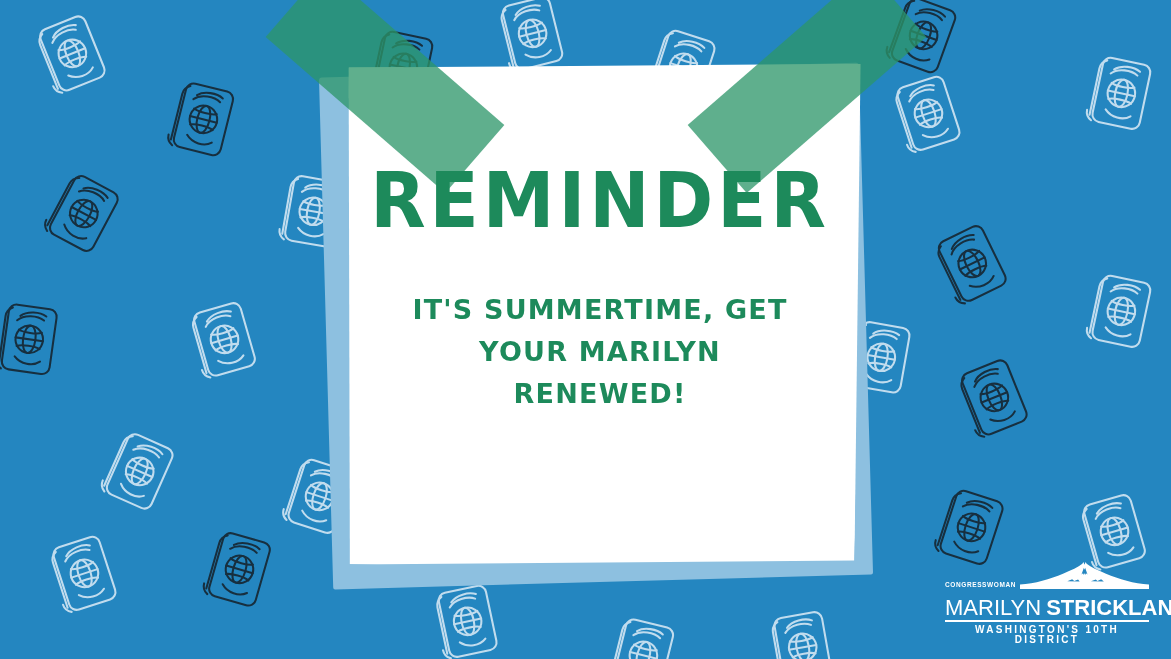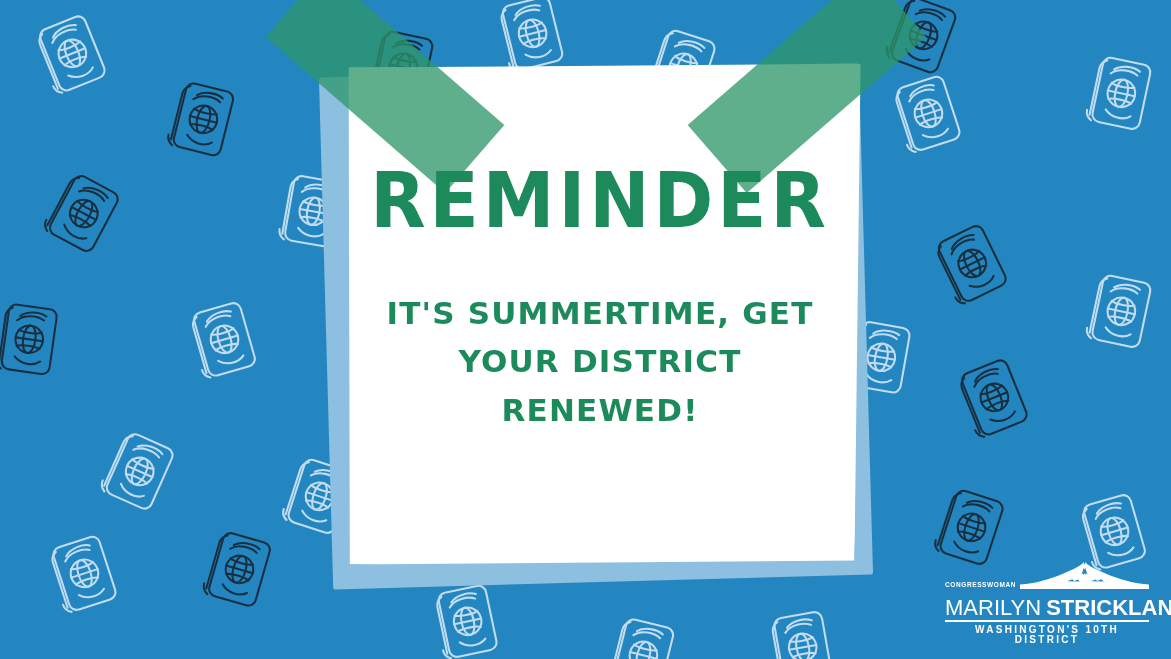--- a/index.html
+++ b/index.html
@@ -104,21 +104,21 @@
   #headline {
     font-size: 72px;
     font-weight: 700;
     letter-spacing: 4px;
     line-height: 1;
     margin: 0 0 52px 0;
     font-family: "DejaVu Sans", sans-serif;
     transform: scaleY(1.06);
   }
   #subhead {
-    font-size: 31px;
+    font-size: 27px;
     font-weight: 700;
     letter-spacing: 1.2px;
     line-height: 1.56;
     margin: 0;
     font-family: "DejaVu Sans", sans-serif;
   }
   #subhead .line { display: block; }
 
   
   #logo {
@@ -617,21 +617,21 @@
     <div id="paper-sheet"></div>
   </div>
 
   <div class="tape" id="tape-left"></div>
   <div class="tape" id="tape-right"></div>
 
   <div id="message-block">
     <h1 id="headline">REMINDER</h1>
     <p id="subhead">
       <span class="line">IT'S SUMMERTIME, GET</span>
-      <span class="line">YOUR DISTRICT</span>
+      <span class="line">YOUR MARILYN</span>
       <span class="line">RENEWED!</span>
     </p>
   </div>
 
   <div id="logo">
     <div id="logo-top-row">
       <div id="logo-congresswoman">CONGRESSWOMAN</div>
       <div id="logo-mountain">
         <svg viewBox="0 0 120 30" preserveAspectRatio="none" aria-hidden="true">
           <path fill="#ffffff" d="M0 30 L0 25 C14 24 28 19 40 13 C48 9 54 6 58 2 L59 0 L60 3 L61 0 L62 2 C66 6 72 9 80 13 C92 19 106 24 120 25 L120 30 Z"></path>

